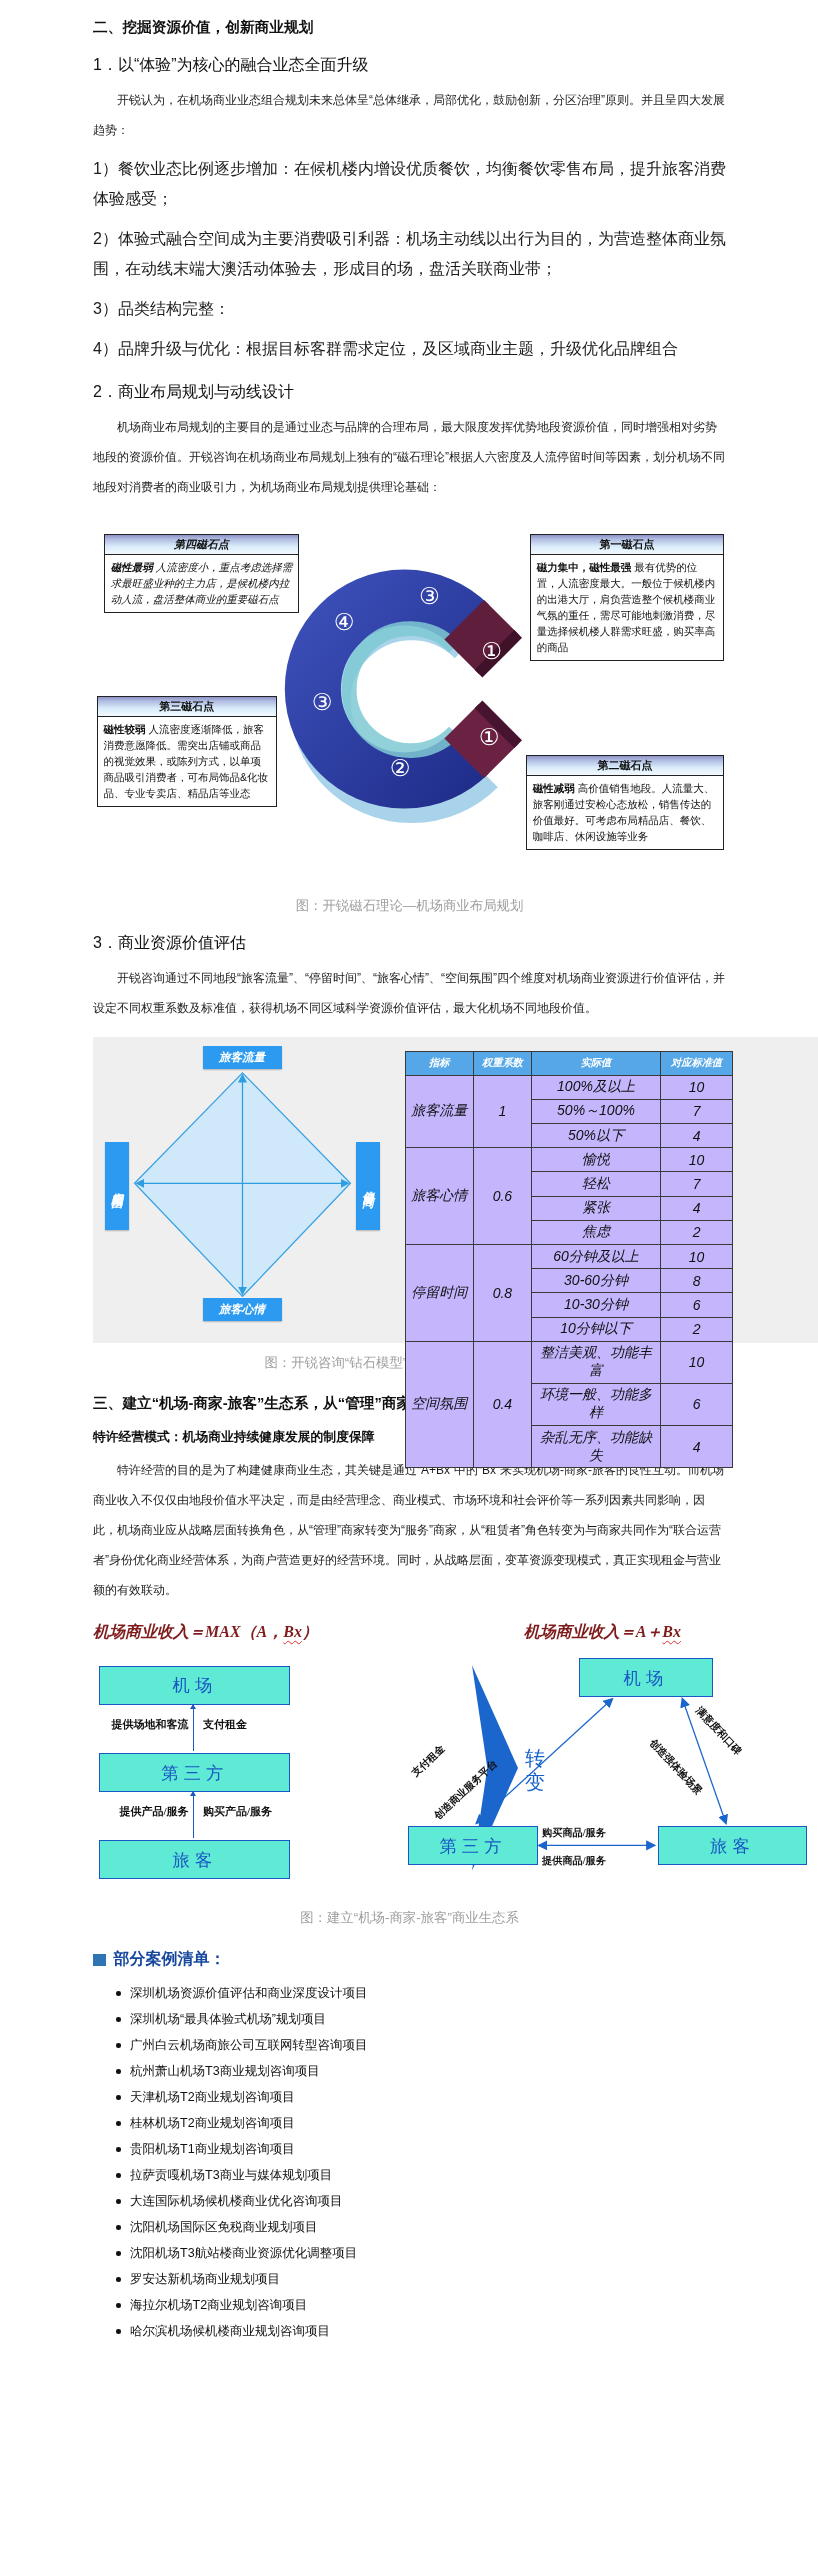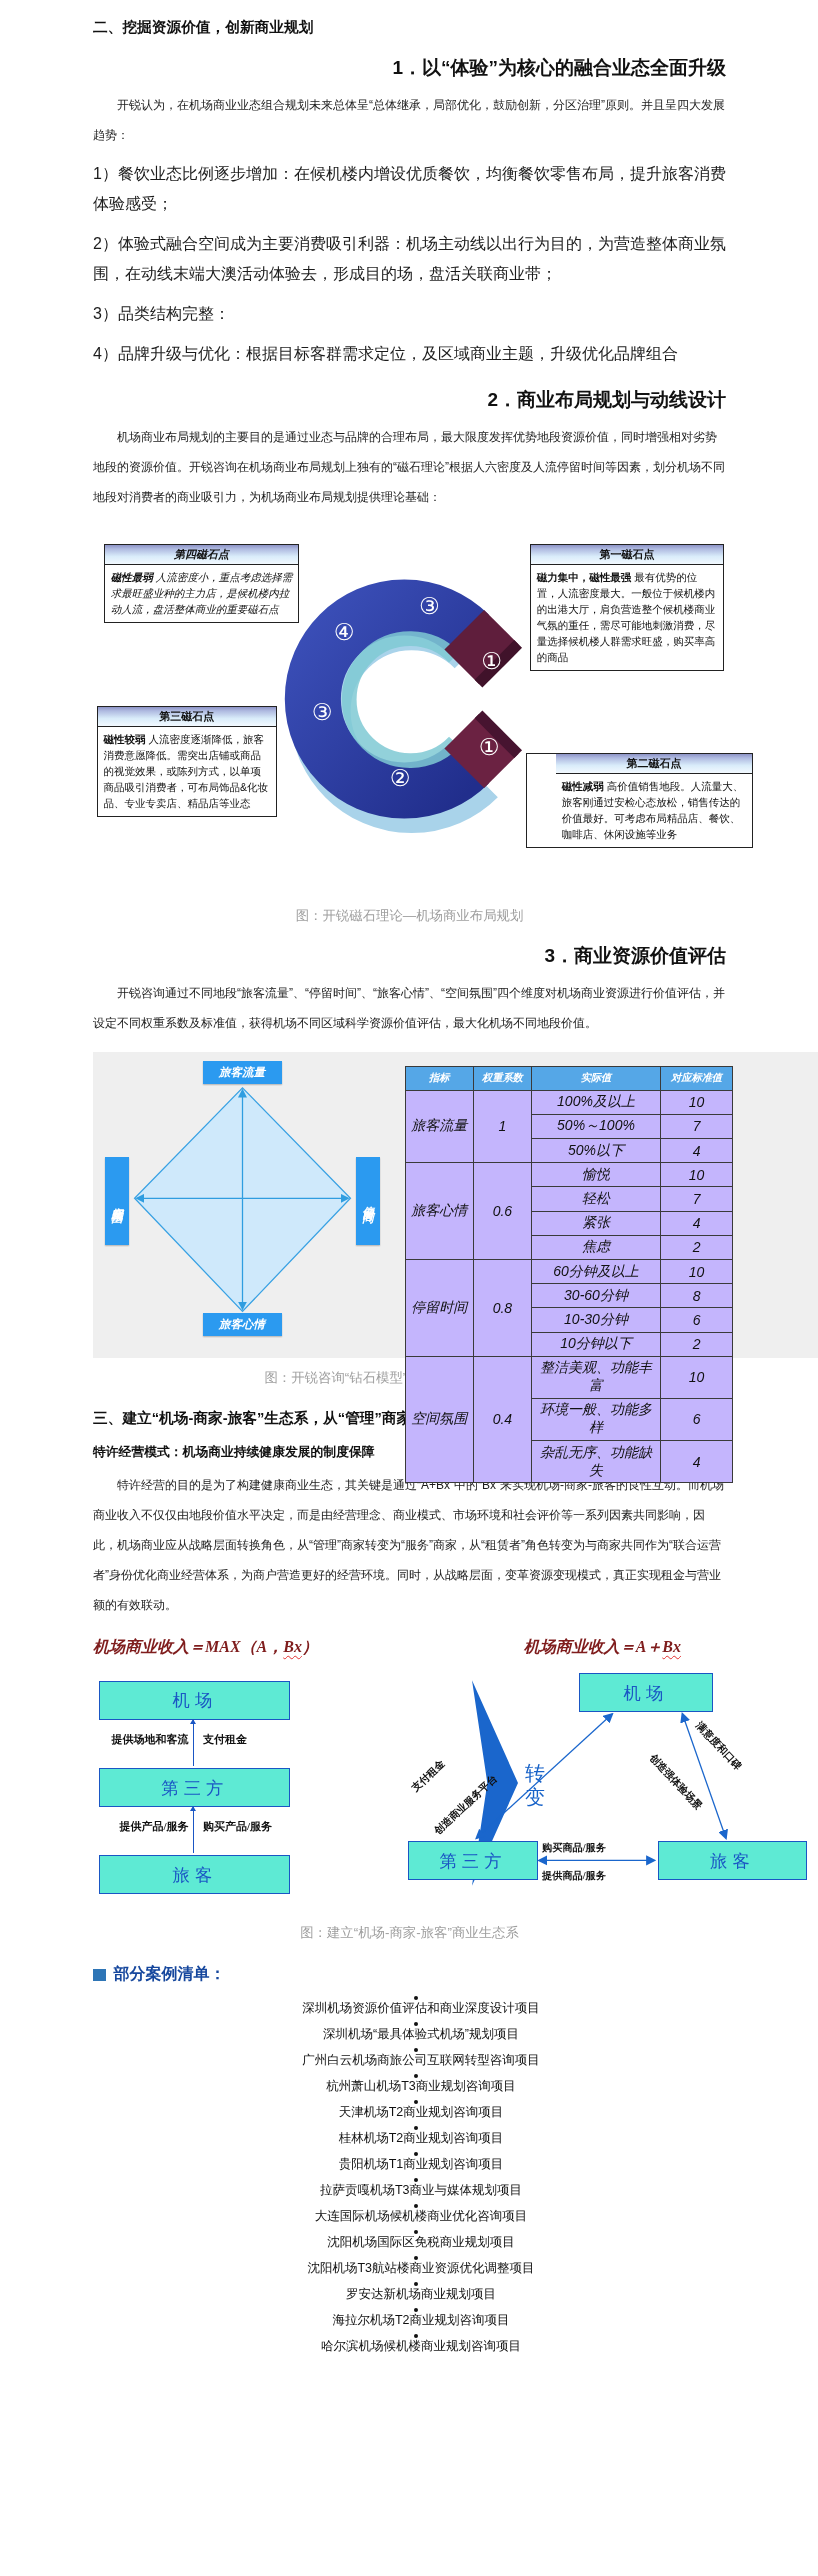--- a/index.html
+++ b/index.html
@@ -1,35 +1,35 @@
 <!DOCTYPE html>
 <html style="font-size:10.2px"><head>
 <meta charset="utf-8">
 <style>
   html,body{margin:0;padding:0;background:#ffffff;}
   body{width:818px;min-height:2576px;font-family:"Liberation Sans","DejaVu Sans",sans-serif;color:#1c1c1c;}
   .content{width:633px;padding:10.2px 93px 32px 93px;}
 
   h1.sec{font-size:14.7px;font-weight:bold;margin:7.7px 0 15.3px 0;color:#111;}
-  h2.sub{font-size:19px;font-weight:bold;margin:18px 0 9px 0;color:#111;text-align:right;}
+  h2.sub{font-size:16px;font-weight:normal;margin:18px 0 9px 0;color:#111;}
   h3.minor{font-size:12.8px;font-weight:bold;margin:16.6px 0 9px 0;color:#111;}
   p.body-p{font-size:12px;line-height:30px;margin:0 0 9px 0;text-indent:2em;}
   p.trend{font-size:16px;line-height:30px;margin:0 0 10.2px 0;}
   p.caption{font-size:13.4px;line-height:19px;color:#9e9e9e;text-align:center;margin:10.2px 0 3.8px 0;text-indent:0;}
 
   
   .magnet-fig{position:relative;width:633px;height:374px;margin-top:9px;}
   .mbox{position:absolute;border:1.3px solid #222;background:#fff;}
   .mbox .mhead{border-bottom:1.3px solid #222;background:linear-gradient(180deg,#8d93c6 0%,#aeb9e0 20%,#d9ecfa 60%,#f2f9ff 100%);font-weight:bold;font-size:11px;text-align:center;padding:1.9px 0;color:#111;}
   .mbox .mbody{padding:3.8px 5.8px 5.1px 5.8px;font-size:10.5px;line-height:16px;color:#111;}
   .mbox .lead{font-weight:bold;}
   .mb4{left:11px;top:23px;width:193px;font-style:italic;}
   .mb1{left:437px;top:23px;width:192px;}
   .mb3{left:3.8px;top:185px;width:178px;}
-  .mb2{left:433px;top:232px;width:196px;padding-left:29px;}
+  .mb2{left:433px;top:244px;width:196px;}
   .magnet-svg{position:absolute;left:187px;top:33px;width:256px;height:301px;}
 
   
   .fig2{position:relative;width:748px;height:306px;background:#efefef;margin-top:14px;font-style:italic;}
   .diamond-wrap{position:absolute;left:11.5px;top:9px;width:275px;height:281px;}
   .dnode{position:absolute;background:#2b9af0;color:#fff;font-weight:bold;font-size:11.5px;display:flex;align-items:center;justify-content:center;box-shadow:0 0.6px 1.3px rgba(0,0,0,.25);}
   .dnode.h{width:79px;height:23px;}
   .dnode.v{width:24px;height:88px;writing-mode:vertical-rl;text-orientation:upright;letter-spacing:1.9px;}
   .dn-top{left:98px;top:0;}
   .dn-bottom{left:98px;top:252px;}
@@ -74,21 +74,21 @@
   .dl3{left:595px;top:66px;transform:rotate(47deg);}
   .dl4{left:547px;top:102px;transform:rotate(47deg);}
   .hl1{left:449px;top:168px;}
   .hl2{left:449px;top:196px;}
 
   
   .cases-head{display:flex;align-items:center;margin:22px 0 10.2px 0;}
   .blue-square{width:12.8px;height:12.8px;background:#2e75b6;margin-right:7.7px;}
   .cases-title{font-size:16px;font-weight:bold;color:#16479d;}
   ul.cases{list-style:none;margin:0;padding:0 0 0 23px;}
-  li.case-item{display:flex;align-items:center;height:26px;flex-direction:column;}
+  li.case-item{display:flex;align-items:center;height:26px;}
   .dot{width:4.5px;height:4.5px;border-radius:50%;background:#111;margin-right:9.6px;flex:0 0 auto;}
   .case-text{font-size:12.5px;color:#111;}
 </style>
 </head>
 <body>
 
 <div class="content">
 
   <h1 class="sec">二、挖掘资源价值，创新商业规划</h1>
 

